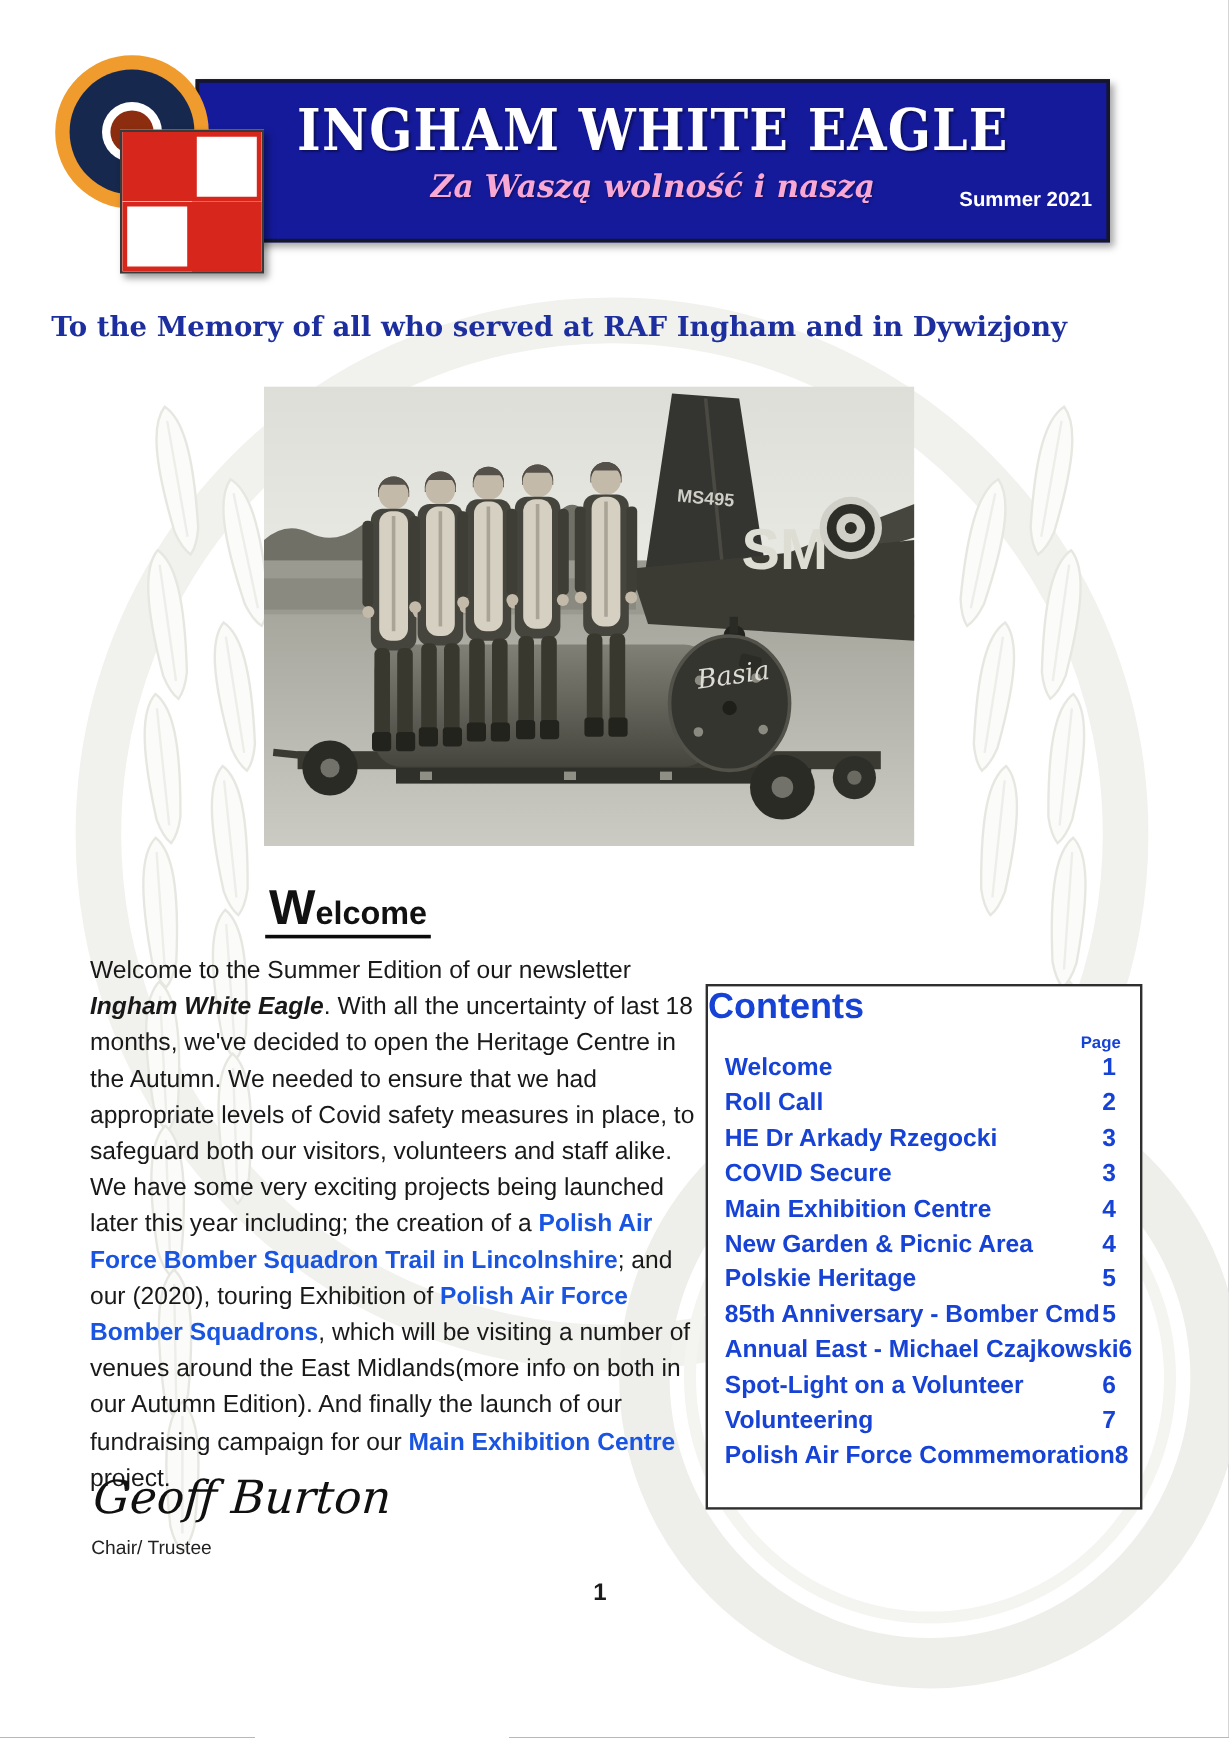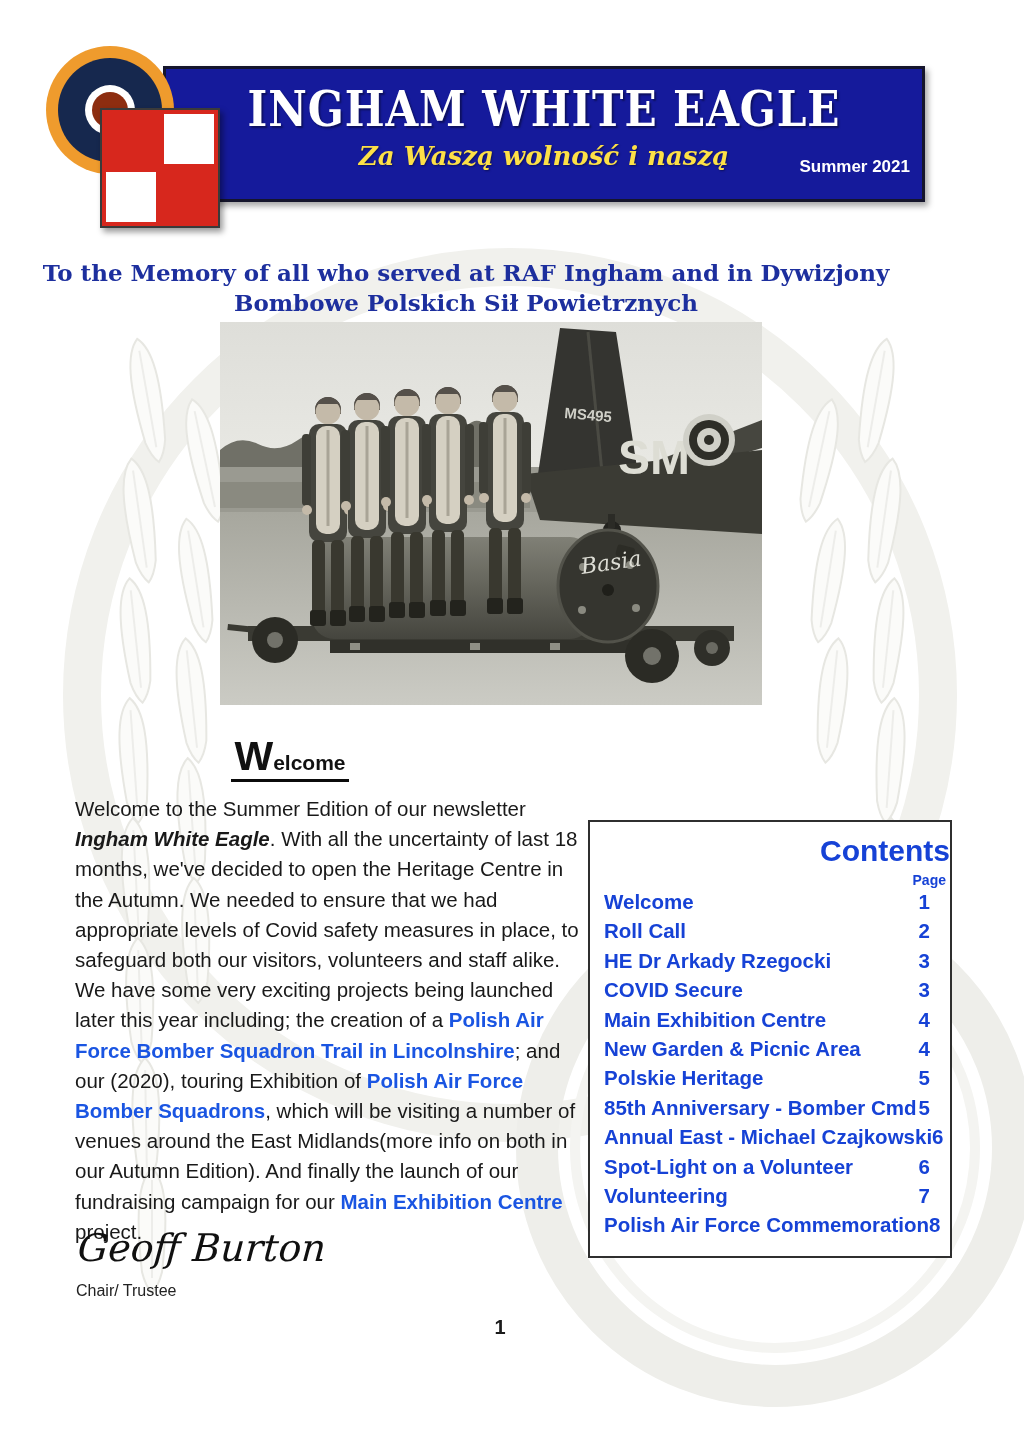--- a/index.html
+++ b/index.html
@@ -16,21 +16,21 @@
     left:163px;top:66px;width:762px;height:136px;box-sizing:border-box;
     background:var(--banner-blue,#151a9b);border:3px solid #15152c;
     box-shadow:3px 4px 6px rgba(0,0,0,.35);z-index:2;text-align:center;
   }
   .banner-title{
     margin-top:12px;color:#ffffff;font-family:"DejaVu Serif",serif;font-weight:bold;
     font-size:48px;letter-spacing:1px;transform:scaleX(.88);transform-origin:50% 50%;
     white-space:nowrap;text-shadow:2px 2px 2px rgba(0,0,0,.4);
   }
   .banner-motto{
-    margin-top:4px;color:#fde047;font-family:"DejaVu Serif",serif;font-weight:bold;
+    margin-top:4px;color:#f9a8d4;font-family:"DejaVu Serif",serif;font-weight:bold;
     font-style:italic;font-size:26px;text-shadow:1px 1px 2px rgba(0,0,0,.4);
   }
   .banner-issue{
     position:absolute;right:12px;bottom:22px;color:#ffffff;font-size:17px;font-weight:bold;
   }
   .roundel{left:44px;top:44px;z-index:3;}
   .checker{
     left:100px;top:108px;width:120px;height:120px;box-sizing:border-box;
     border:2px solid #3a3a3a;box-shadow:3px 4px 6px rgba(0,0,0,.4);
     display:grid;grid-template-columns:1fr 1fr;grid-template-rows:1fr 1fr;z-index:4;background:#fff;
@@ -43,43 +43,42 @@
     font-family:"DejaVu Serif",serif;font-weight:bold;font-size:23px;line-height:30px;
     color:var(--dedication-navy,#1d2f9e);
   }
   
   .photo{left:220px;top:322px;width:542px;height:383px;z-index:2;line-height:0;}
   
   .welcome-heading{left:75px;top:736px;width:430px;text-align:center;z-index:2;}
   .welcome-heading .hd{display:inline-block;border-bottom:3px solid #0b0b0b;padding:0 3px 2px 3px;
     font-weight:bold;color:#111;}
   .welcome-heading .big{font-size:41px;line-height:41px;}
-  .welcome-heading .small{font-size:21px;}
+  .welcome-heading .small{font-size:27px;}
   .welcome-par{
     left:75px;top:794px;width:516px;font-size:20.5px;line-height:30.2px;z-index:2;color:#191919;
   }
   .welcome-par .bi{font-weight:bold;font-style:italic;}
   .welcome-par .link{font-weight:bold;color:var(--link-blue,#1a55e2);}
   .signature{
     left:78px;top:1226px;font-family:"DejaVu Serif",serif;font-style:italic;font-size:38px;
     color:#101010;transform:skewX(-4deg);z-index:2;
   }
   .signoff{left:76px;top:1282px;font-size:16px;color:#222;z-index:2;}
   
   .contents{
     left:588px;top:820px;width:364px;height:438px;box-sizing:border-box;
     background:#ffffff;border:2px solid #2f2f2f;z-index:2;
   }
   .contents-title{
-    margin-top:12px;text-align:right;font-size:30px;font-weight:bold;
+    text-align:left;font-size:30px;font-weight:bold;
     color:var(--contents-blue,#1642d6);
-    padding-left:32px;
   }
   .contents-pagelbl{
-    text-align:right;padding-right:4px;margin-top:4px;font-size:14px;font-weight:bold;
+    text-align:right;padding-right:16px;margin-top:4px;font-size:14px;font-weight:bold;
     color:var(--contents-blue,#1642d6);
   }
   .toc{margin-top:2px;}
   .toc-row{
     display:flex;justify-content:space-between;align-items:baseline;
     padding:0 20px 0 14px;height:29.4px;cursor:pointer;
   }
   .toc-row span{font-size:20.5px;font-weight:bold;color:var(--contents-blue,#1642d6);white-space:nowrap;}
   
   .pageno{left:0;top:1316px;width:1000px;text-align:center;font-size:20px;font-weight:bold;z-index:2;}
@@ -140,21 +139,20 @@
 
   <div class="abs checker">
     <div class="r"></div>
     <div class="w"></div>
     <div class="w"></div>
     <div class="r"></div>
   </div>
 
   <div class="abs dedication">
     <div>To the Memory of all who served at RAF Ingham and in Dywizjony</div>
-    <div>Bombowe Polskich Sił Powietrznych</div>
   </div>
 
   <figure class="abs photo" style="margin:0">
     <svg width="542" height="383" viewBox="0 0 542 383">
       <defs>
         <linearGradient id="sky" x1="0" y1="0" x2="0" y2="1">
           <stop offset="0" stop-color="#dedeD9"></stop>
             <stop offset="1" stop-color="#e9e9e4"></stop>
         </linearGradient>
         <linearGradient id="gnd" x1="0" y1="0" x2="0" y2="1">

